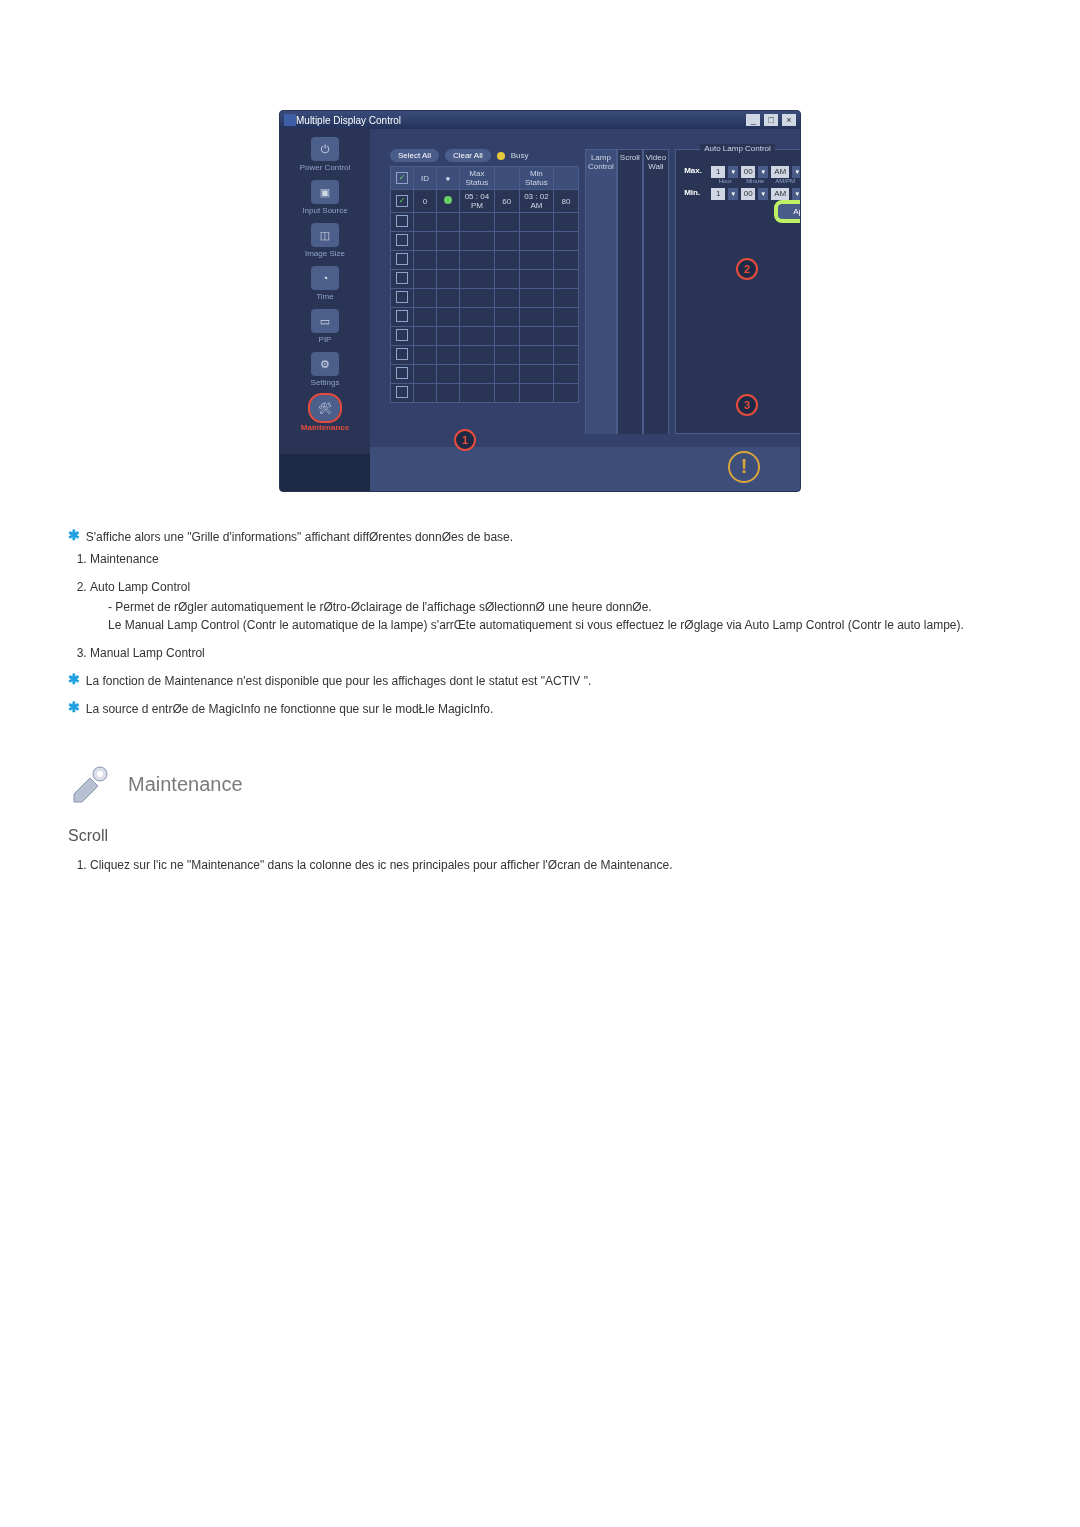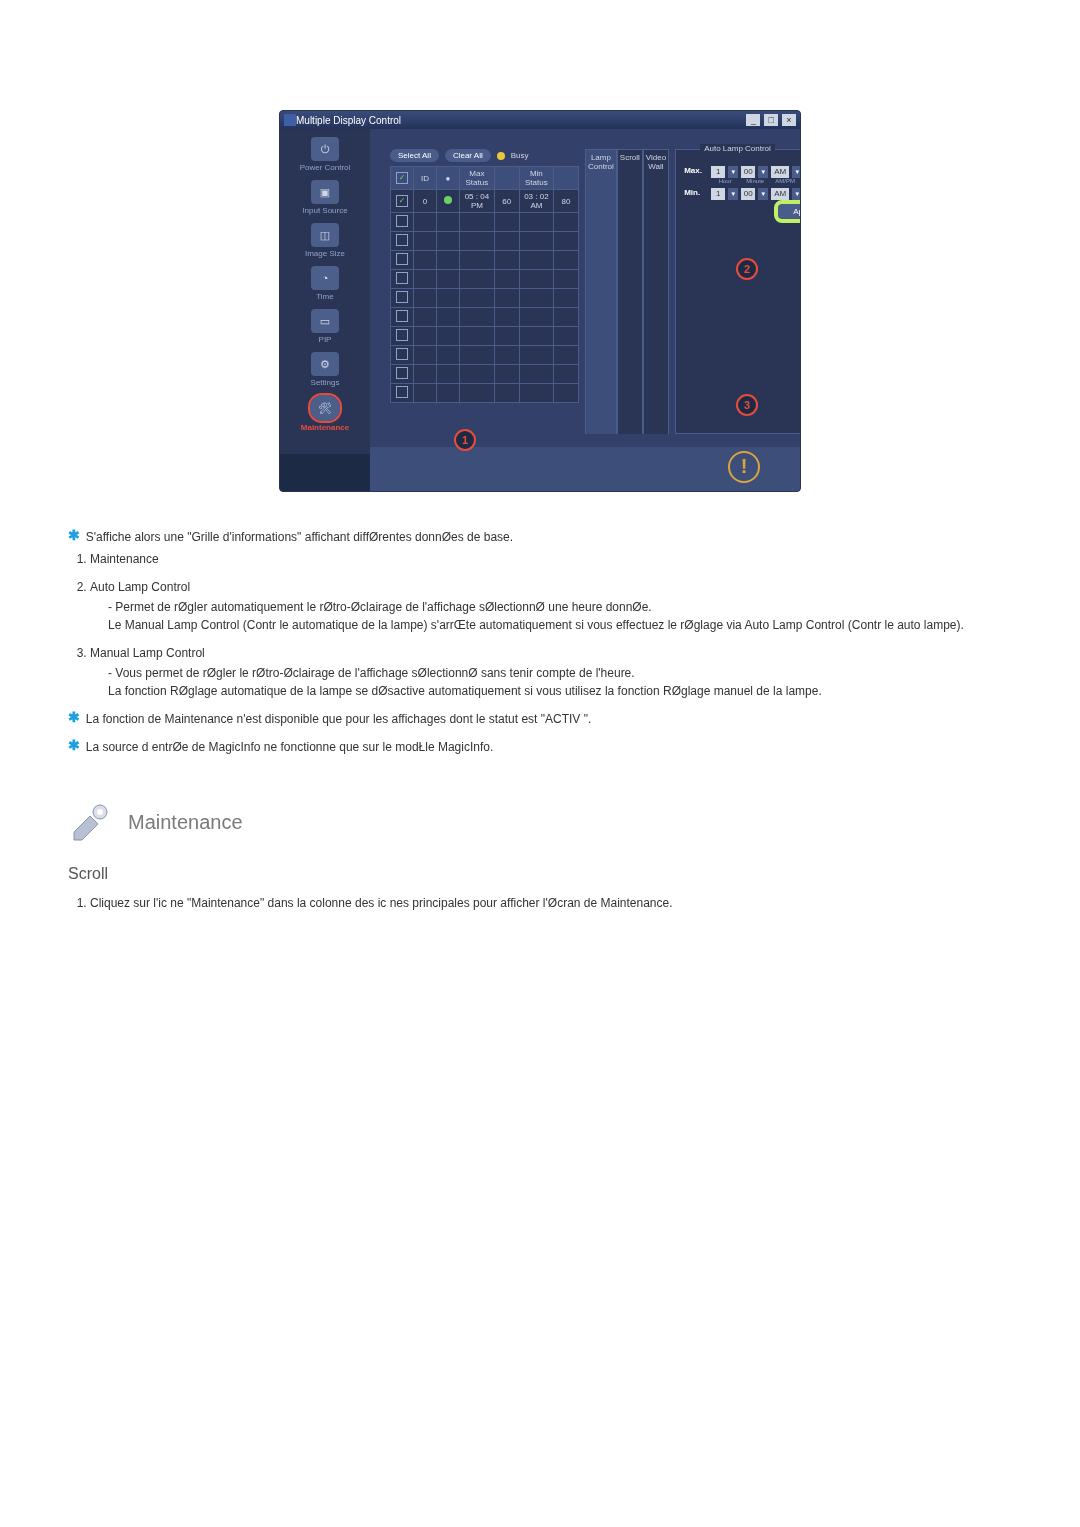--- a/index.html
+++ b/index.html
@@ -448,24 +448,20 @@
       </li>
       <li>
         <span>Auto Lamp Control</span>
         <ul class="dash">
             <li style="white-space:pre-line">Permet de rØgler automatiquement le rØtro-Øclairage de l'affichage sØlectionnØ   une heure donnØe.
 Le Manual Lamp Control (Contr le automatique de la lampe) s'arrŒte automatiquement si vous effectuez le rØglage via Auto Lamp Control (Contr le auto lampe).</li>
           </ul>
       </li>
       <li>
         <span>Manual Lamp Control</span>
-        <ul class="dash">
-            <li style="white-space:pre-line">Vous permet de rØgler le rØtro-Øclairage de l'affichage sØlectionnØ sans tenir compte de l'heure.
-La fonction RØglage automatique de la lampe se dØsactive automatiquement si vous utilisez la fonction RØglage manuel de la lampe.</li>
-          </ul>
       </li>
     </ol>
 
     <div class="star-line">
       <span class="star">✱</span>
       <span>La fonction de Maintenance n'est disponible que pour les affichages dont le statut est "ACTIV ".</span>
     </div>
     <div class="star-line">
       <span class="star">✱</span>
       <span>La source d entrØe de MagicInfo ne fonctionne que sur le modŁle MagicInfo.</span>

